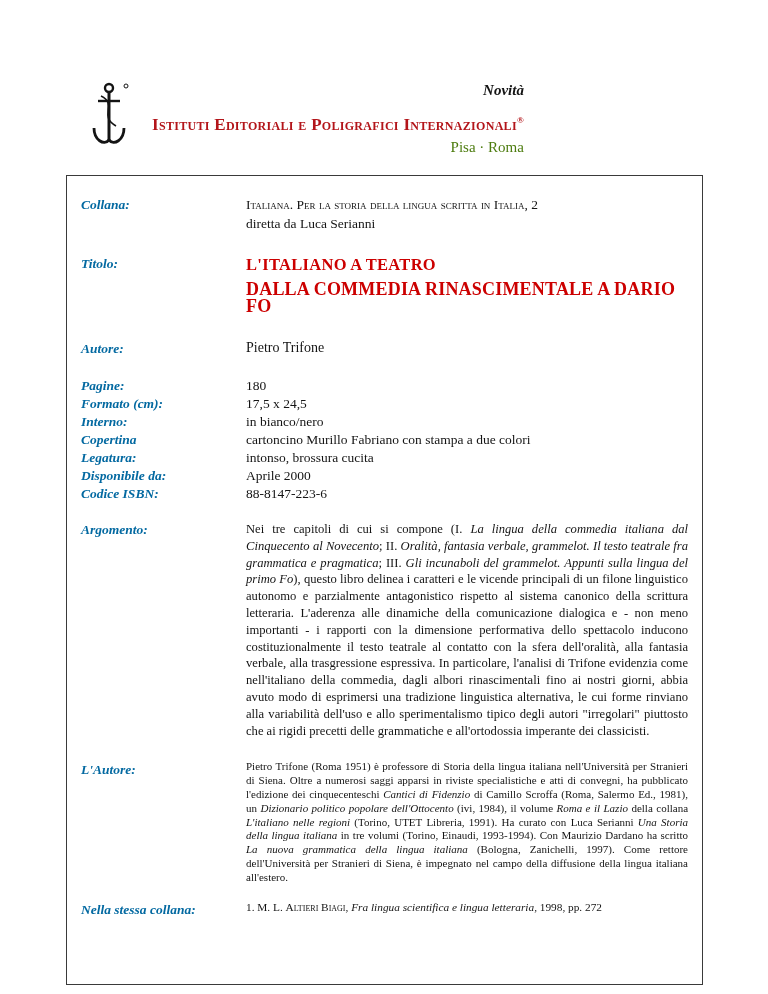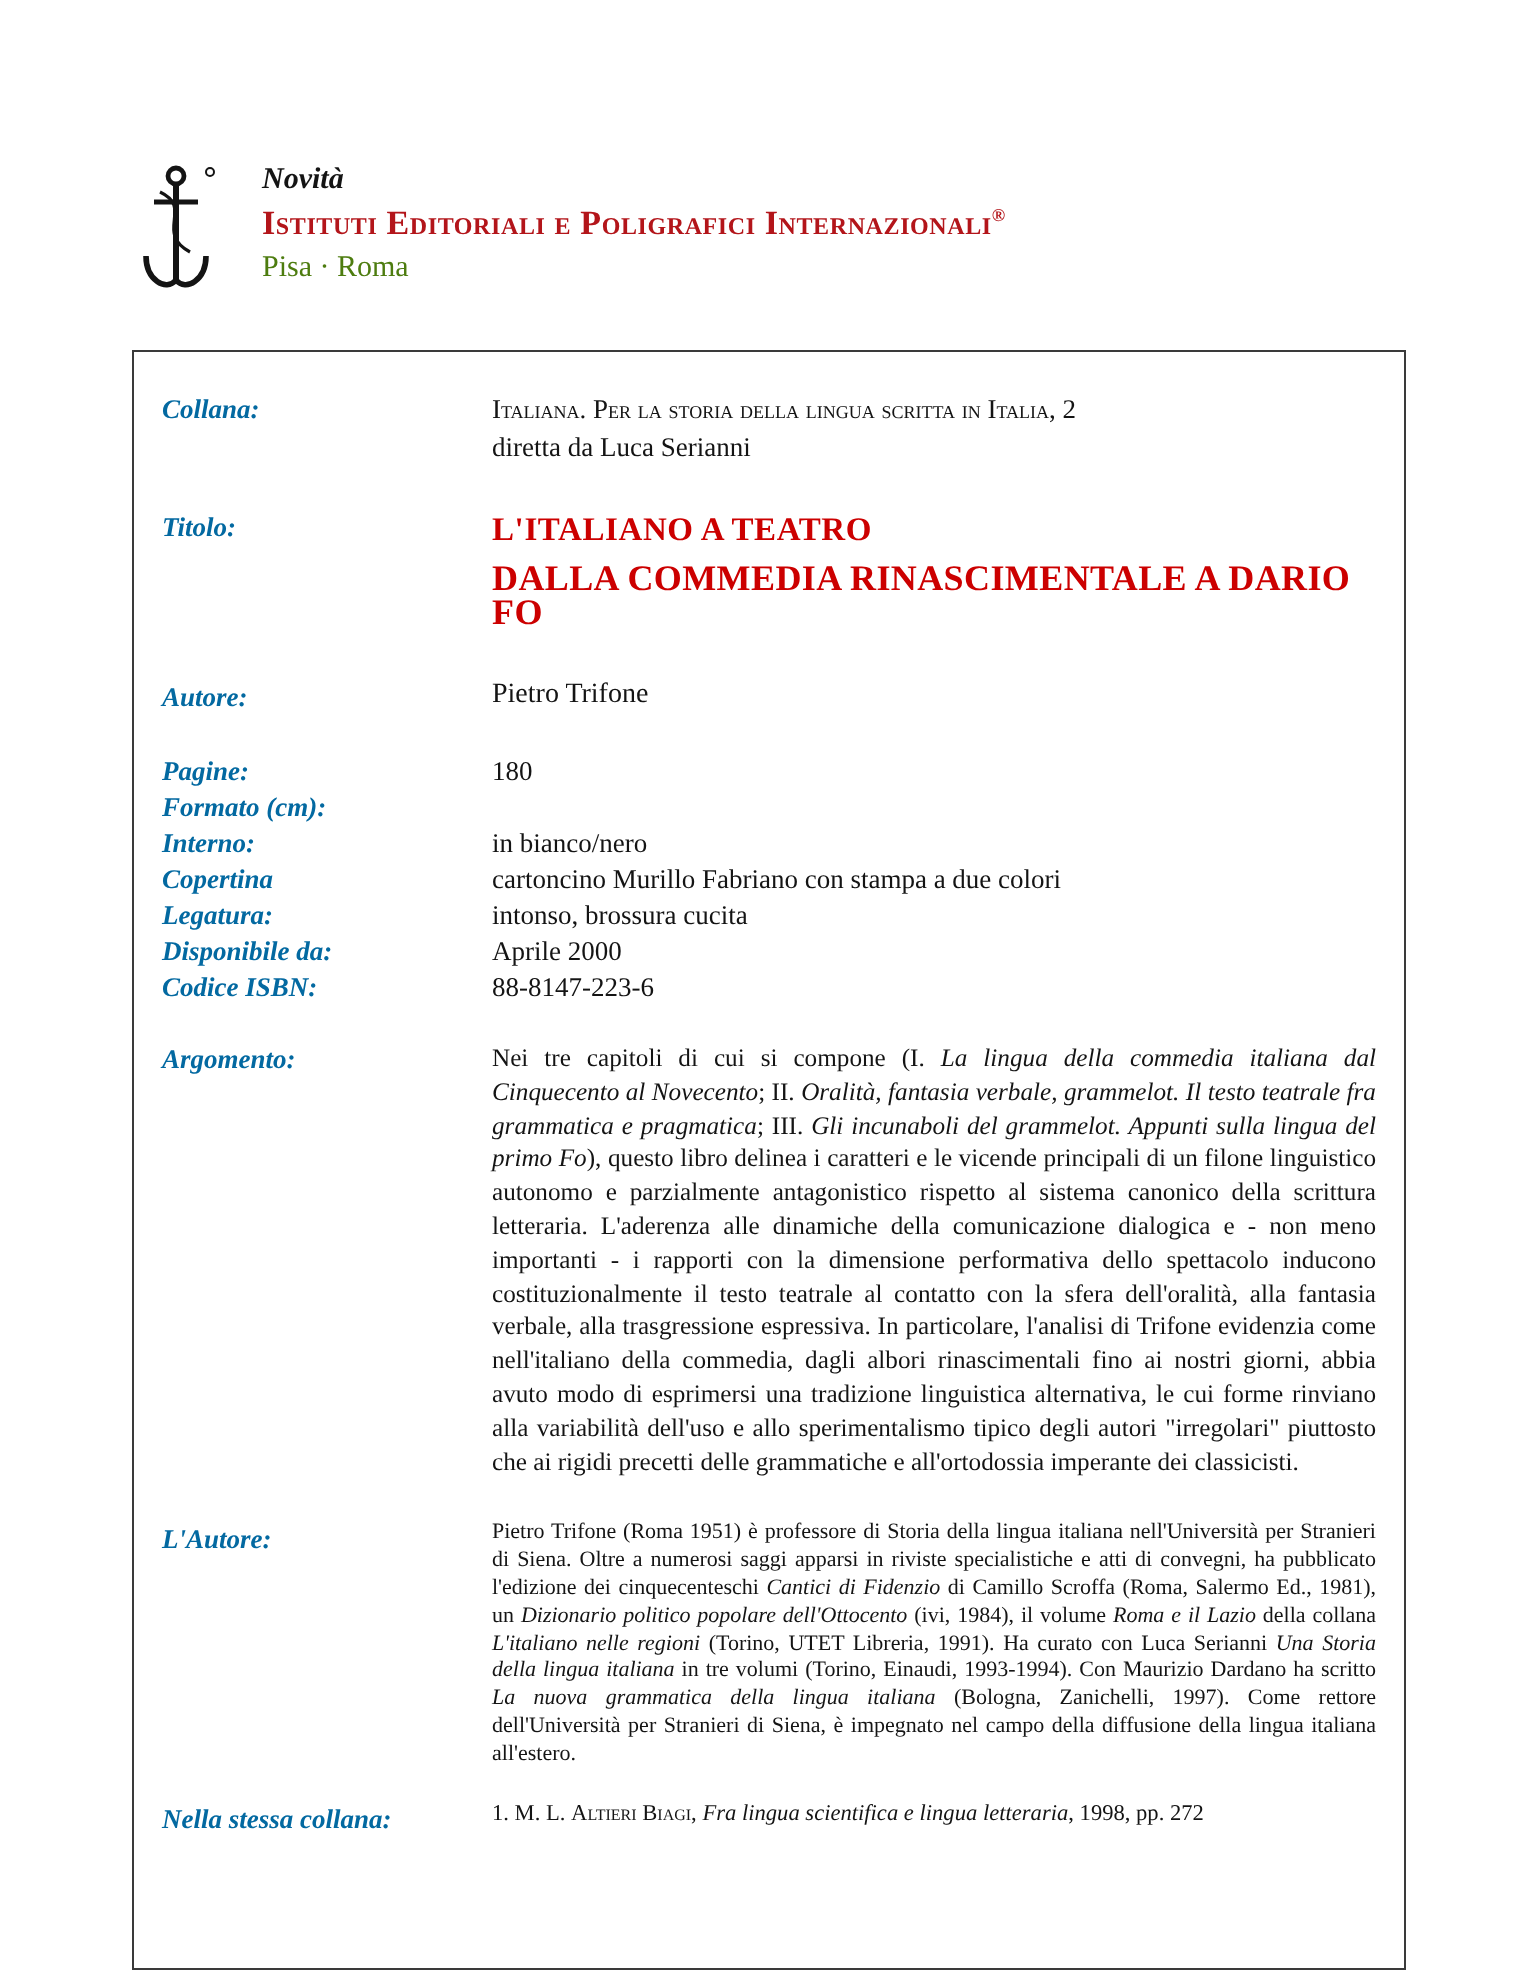--- a/index.html
+++ b/index.html
@@ -1,25 +1,25 @@
 <!DOCTYPE html>
 <html><head>
 <meta charset="utf-8">
 <style>
   * { margin:0; padding:0; box-sizing:border-box; }
   body { background:#ffffff; font-family:"Liberation Serif", serif; color:#141414; }
   .page { position:relative; width:768px; height:994px; background:#ffffff; overflow:hidden; }
 
   
-  .header { position:absolute; top:80px; left:67px; display:flex; align-items:flex-start; }
+  .header { position:absolute; top:80px; left:88px; display:flex; align-items:flex-start;text-align:right; }
   .logo-wrap { width:44px; height:74px; margin-right:20px; position:relative; }
   .logo-wrap svg { width:44px; height:74px; }
   .header-text { padding-top:2px; }
   .novita { font-size:15px; font-weight:bold; font-style:italic; color:#141414; }
-  .publisher-line { margin-top:3px; font-size:17px; font-weight:bold; font-variant:small-caps; color:#b3151a; letter-spacing:0.3px; }
+  .publisher-line { margin-top:16px; font-size:17px; font-weight:bold; font-variant:small-caps; color:#b3151a; letter-spacing:0.3px; }
   .reg-mark { font-size:9px; vertical-align:super; font-variant:normal; }
   .cities { margin-top:4px; font-size:15px; color:#4d7c0f; }
 
   
   .info-box { position:absolute; left:66px; top:175px; width:637px; height:810px; border:1px solid #3a3a3a; padding:19px 14px 0 14px; background:#ffffff; }
 
   .row { display:grid; grid-template-columns:165px 1fr; align-items:start; }
   .flabel { font-size:13.5px; font-weight:bold; font-style:italic; color:#0369a1; line-height:19px; }
 
   
@@ -101,20 +101,21 @@
       <div class="autore-value">Pietro Trifone</div>
     </div>
 
     <div class="specs">
       <div class="row">
         <div class="flabel">Pagine:</div>
         <div class="spec-value">180</div>
       </div>
       <div class="row">
         <div class="flabel">Formato (cm):</div>
+        <div class="spec-value">17,5 x 24,5</div>
       </div>
       <div class="row">
         <div class="flabel">Interno:</div>
         <div class="spec-value">in bianco/nero</div>
       </div>
       <div class="row">
         <div class="flabel">Copertina</div>
         <div class="spec-value">cartoncino Murillo Fabriano con stampa a due colori</div>
       </div>
       <div class="row">

